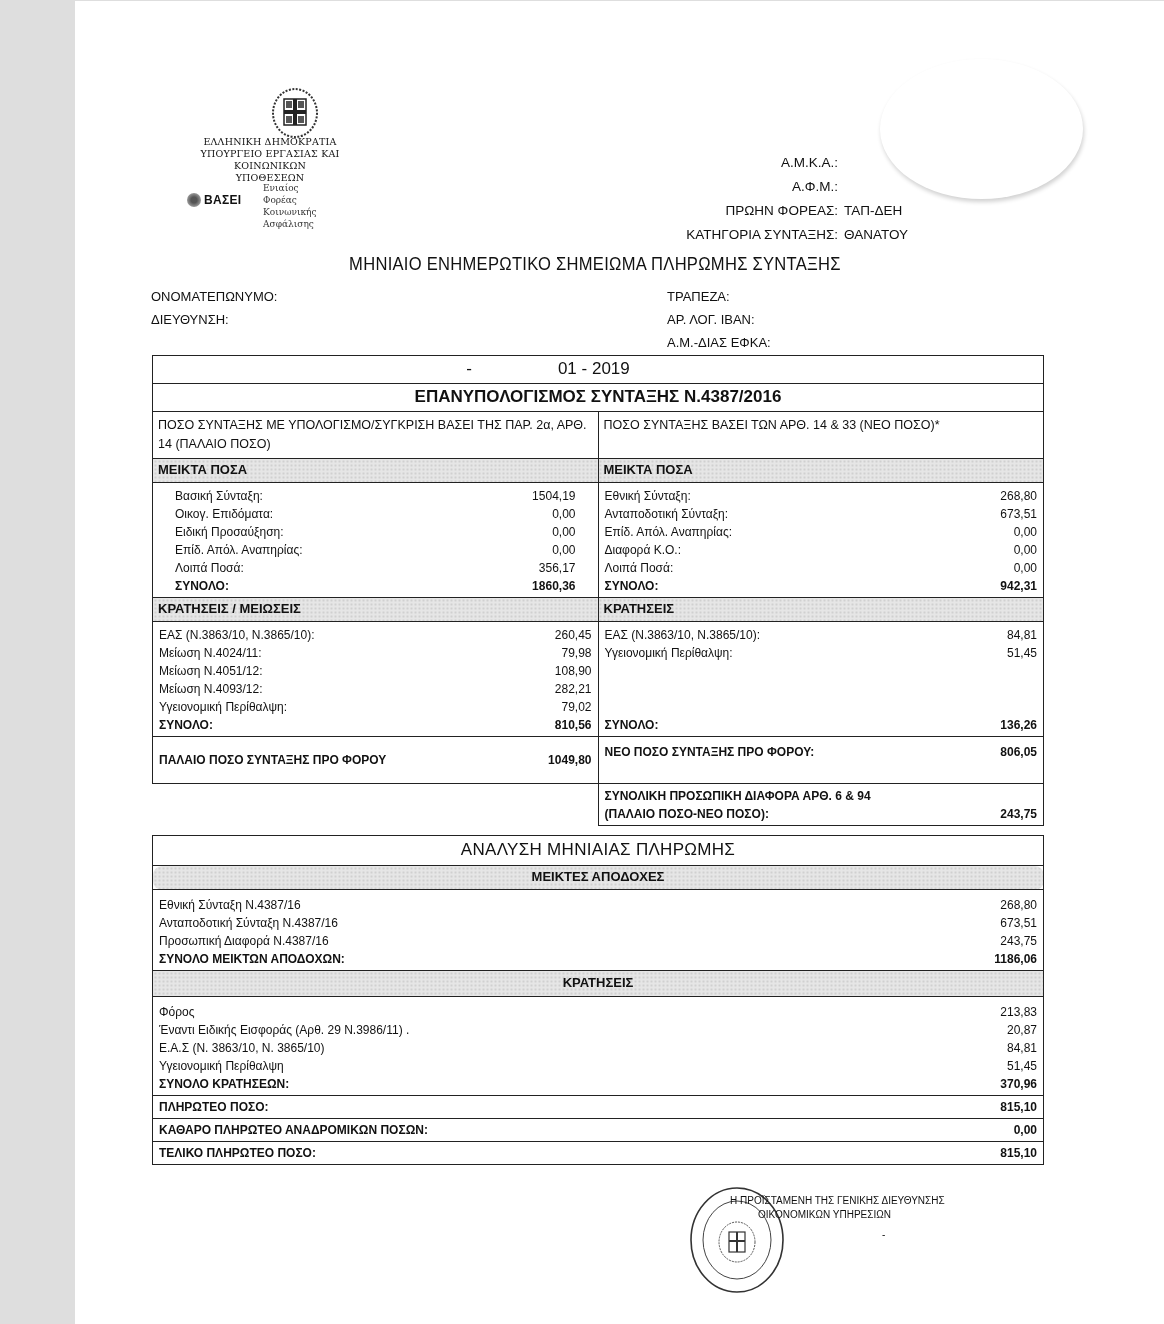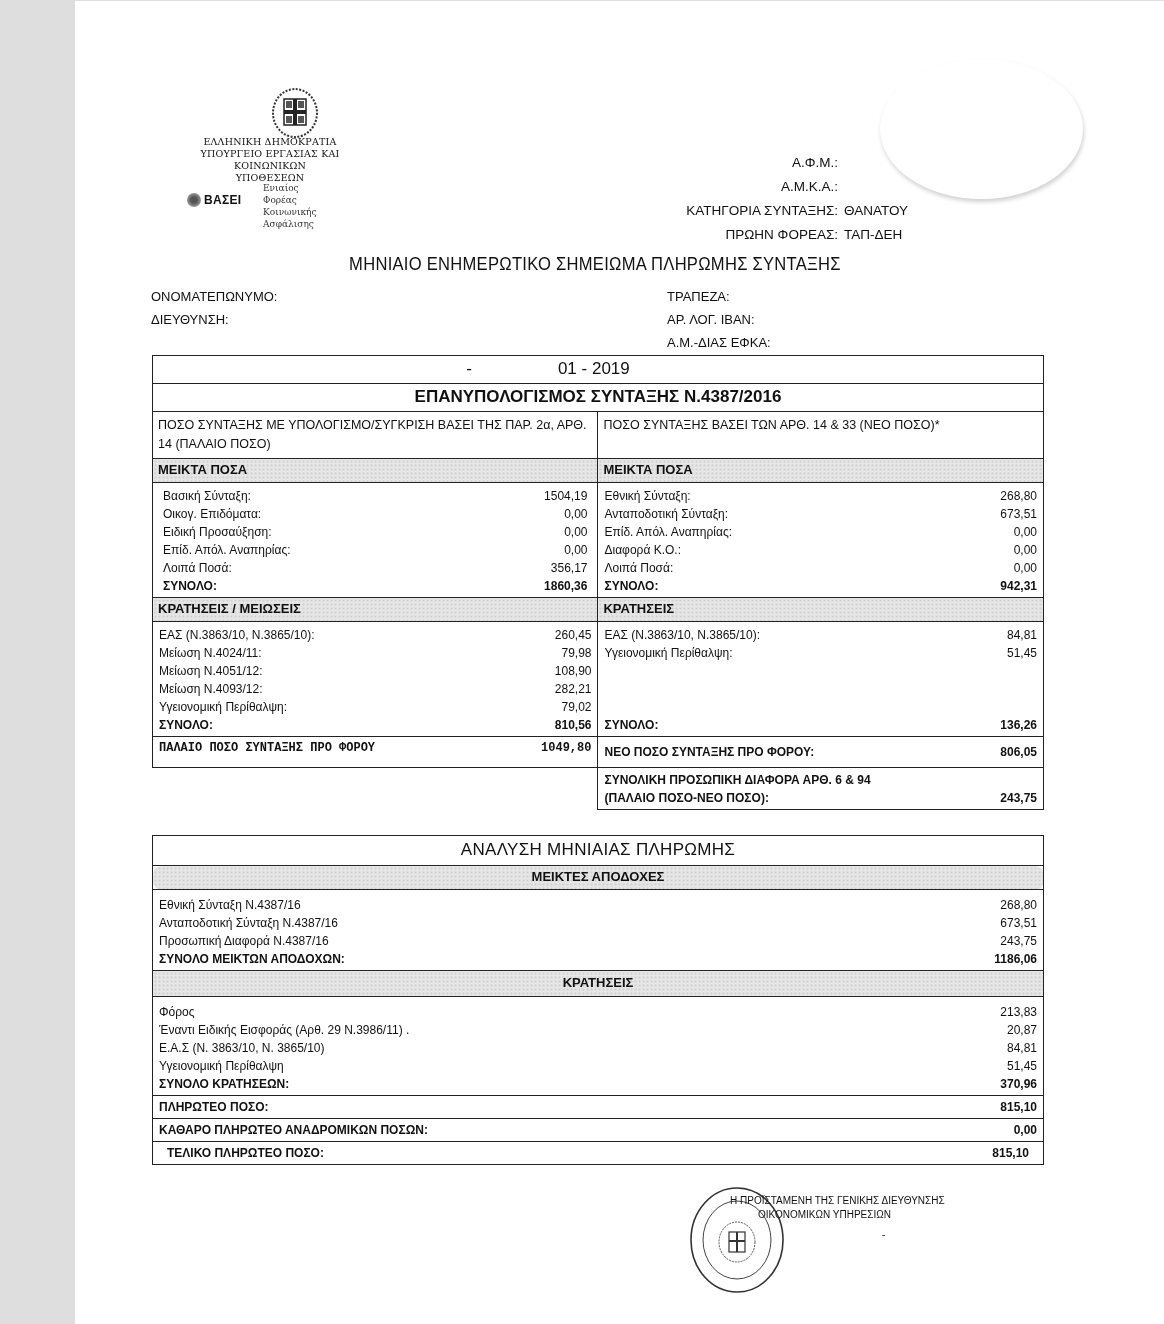--- a/index.html
+++ b/index.html
@@ -63,34 +63,34 @@
     <div>Ενιαίος</div>
     <div>Φορέας</div>
     <div>Κοινωνικής</div>
     <div>Ασφάλισης</div>
   </div>
 
   <div class="abs oval"></div>
 
   <div class="abs info-right">
     <div class="info-row">
+        <span class="lbl">Α.Μ.Κ.Α.:</span>
+        <span></span>
+      </div>
+    <div class="info-row">
         <span class="lbl">Α.Φ.Μ.:</span>
         <span></span>
       </div>
     <div class="info-row">
-        <span class="lbl">Α.Μ.Κ.Α.:</span>
-        <span></span>
+        <span class="lbl">ΠΡΩΗΝ ΦΟΡΕΑΣ:</span>
+        <span>ΤΑΠ-ΔΕΗ</span>
       </div>
     <div class="info-row">
         <span class="lbl">ΚΑΤΗΓΟΡΙΑ ΣΥΝΤΑΞΗΣ:</span>
         <span>ΘΑΝΑΤΟΥ</span>
-      </div>
-    <div class="info-row">
-        <span class="lbl">ΠΡΩΗΝ ΦΟΡΕΑΣ:</span>
-        <span>ΤΑΠ-ΔΕΗ</span>
       </div>
   </div>
 
   <div class="abs doc-title">ΜΗΝΙΑΙΟ ΕΝΗΜΕΡΩΤΙΚΟ ΣΗΜΕΙΩΜΑ ΠΛΗΡΩΜΗΣ ΣΥΝΤΑΞΗΣ</div>
 
   <div class="abs pers pers-left">
     <div>ΟΝΟΜΑΤΕΠΩΝΥΜΟ:</div>
     <div>ΔΙΕΥΘΥΝΣΗ:</div>
   </div>
   <div class="abs pers pers-right">
@@ -115,21 +115,21 @@
     </tr>
     <tr>
       <td style="height:46px; padding:4px 5px; font-size:12.5px; line-height:19px;">ΠΟΣΟ ΣΥΝΤΑΞΗΣ ΜΕ ΥΠΟΛΟΓΙΣΜΟ/ΣΥΓΚΡΙΣΗ ΒΑΣΕΙ ΤΗΣ ΠΑΡ. 2α, ΑΡΘ. 14 (ΠΑΛΑΙΟ ΠΟΣΟ)</td>
       <td style="height:46px; padding:4px 5px; font-size:12.5px; line-height:19px;">ΠΟΣΟ ΣΥΝΤΑΞΗΣ ΒΑΣΕΙ ΤΩΝ ΑΡΘ. 14 &amp; 33 (ΝΕΟ ΠΟΣΟ)*</td>
     </tr>
     <tr>
       <td class="shade bold" style="height:24px; padding:3px 5px; font-size:13px;">ΜΕΙΚΤΑ ΠΟΣΑ</td>
       <td class="shade bold" style="height:24px; padding:3px 5px; font-size:13px;">ΜΕΙΚΤΑ ΠΟΣΑ</td>
     </tr>
     <tr>
-      <td style="padding:4px 4px 2px;margin-left:17px;">
+      <td style="padding:4px 16px 2px;margin-left:17px;">
         <div class="row-line">
               <span>Βασική Σύνταξη:</span>
               <span>1504,19</span>
             </div>
         <div class="row-line">
               <span>Οικογ. Επιδόματα:</span>
               <span>0,00</span>
             </div>
         <div class="row-line">
               <span>Ειδική Προσαύξηση:</span>
@@ -216,21 +216,21 @@
               <span>51,45</span>
             </div>
         <div style="height:54px"></div>
         <div class="row-line bold">
               <span>ΣΥΝΟΛΟ:</span>
               <span>136,26</span>
             </div>
       </td>
     </tr>
     <tr>
-      <td style="height:24px; padding:2px 0;font-family:Liberation Mono, monospace;">
+      <td style="height:24px; padding:14px 0;">
         <div class="row-line bold">
               <span>ΠΑΛΑΙΟ ΠΟΣΟ ΣΥΝΤΑΞΗΣ ΠΡΟ ΦΟΡΟΥ</span>
               <span>1049,80</span>
             </div>
       </td>
       <td style="height:24px; padding:6px 0;">
         <div class="row-line bold">
               <span>ΝΕΟ ΠΟΣΟ ΣΥΝΤΑΞΗΣ ΠΡΟ ΦΟΡΟΥ:</span>
               <span>806,05</span>
             </div>
@@ -317,21 +317,21 @@
         </tr>
     <tr>
           <td style="height:22px; padding:2px 0;">
       <div class="row-line bold">
               <span>ΚΑΘΑΡΟ ΠΛΗΡΩΤΕΟ ΑΝΑΔΡΟΜΙΚΩΝ ΠΟΣΩΝ:</span>
               <span>0,00</span>
             </div>
     </td>
         </tr>
     <tr>
-          <td style="height:22px; padding:2px 8px;">
+          <td style="height:22px; padding:2px 0;">
       <div class="row-line bold">
               <span>ΤΕΛΙΚΟ ΠΛΗΡΩΤΕΟ ΠΟΣΟ:</span>
               <span>815,10</span>
             </div>
     </td>
         </tr>
   </tbody>
     </table>
 
   <svg class="abs stamp" viewBox="0 0 100 112">

